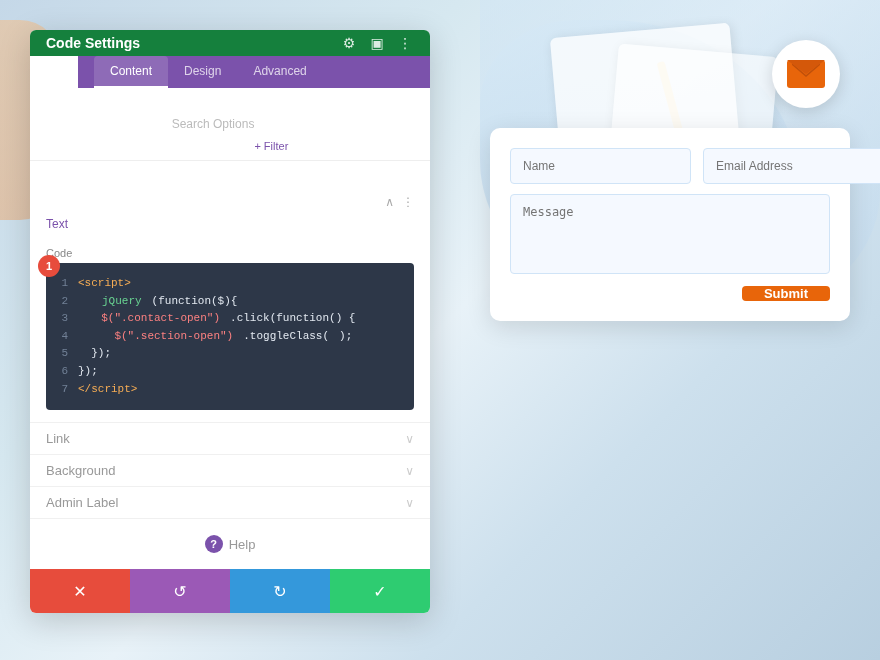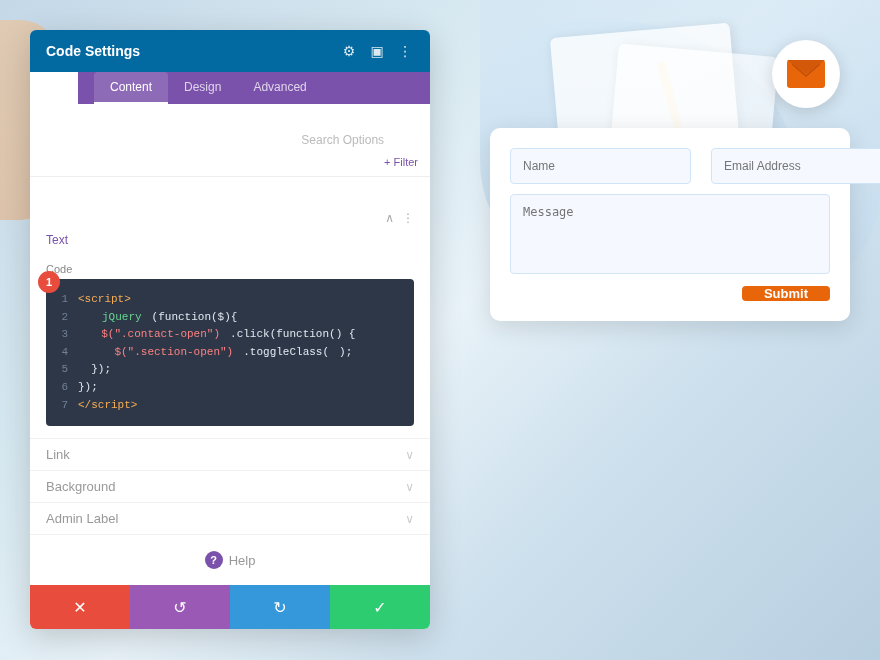--- a/index.html
+++ b/index.html
@@ -59,22 +59,22 @@
     .code-settings-panel {
       width: 400px;
       background: #fff;
       border-radius: 6px;
       box-shadow: 0 8px 32px rgba(0,0,0,0.18);
       overflow: hidden;
       flex-shrink: 0;
     }
 
     .panel-header {
-      background: #0369a1;
-      padding: 12px 16px;
+      background: #15803d;
+      padding: 4px 16px;
       display: flex;
       align-items: center;
       justify-content: space-between;
     }
 
     .panel-title {
       color: #fff;
       font-size: 14px;
       font-weight: 600;
     }
@@ -116,21 +116,21 @@
       border-bottom: 2px solid #fff;
       background: rgba(255,255,255,0.15);
       border-radius: 4px 4px 0 0;
     }
 
     .search-bar {
       padding: 8px 12px;
       border-bottom: 1px solid #eee;
       display: flex;
       align-items: center;
-      justify-content: flex-end;
+      justify-content: center;
     }
 
     .search-bar-text {
       color: #bbb;
       font-size: 12px;
     }
 
     .filter-btn {
       color: #7b52ab;
       font-size: 11px;
@@ -347,21 +347,21 @@
     .contact-card {
       background: #fff;
       border-radius: 10px;
       box-shadow: 0 6px 24px rgba(0,0,0,0.12);
       padding: 20px;
       width: 360px;
     }
 
     .form-row {
       display: flex;
-      gap: 20px;
+      gap: 12px;
       margin-bottom: 10px;
     }
 
     .form-input {
       flex: 1;
       padding: 10px 12px;
       border: 1.5px solid #d0e4f7;
       border-radius: 4px;
       font-size: 12px;
       color: #888;

